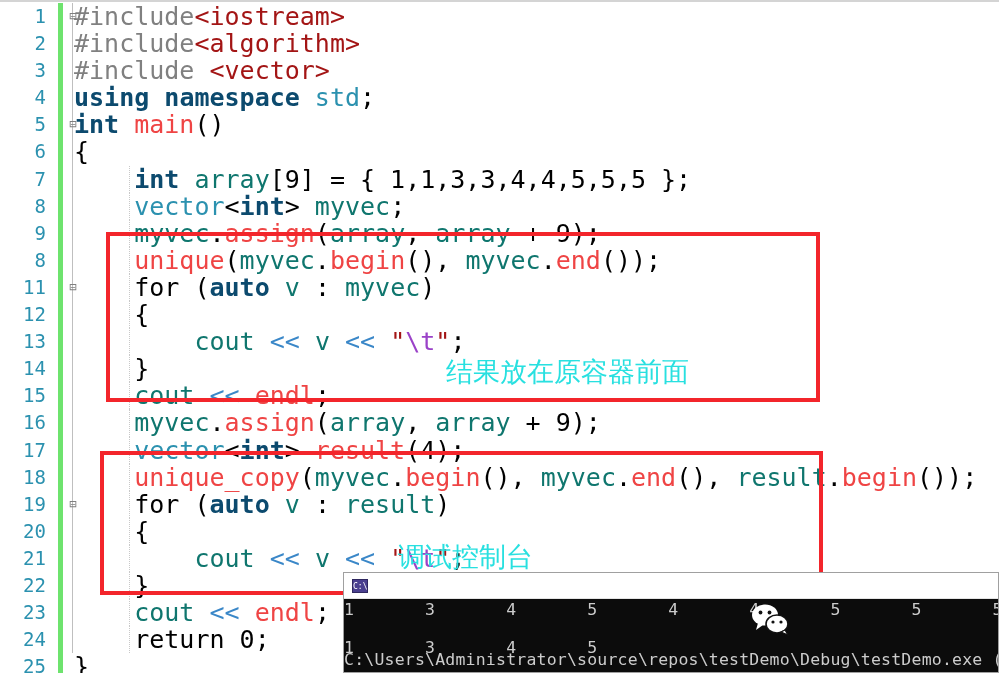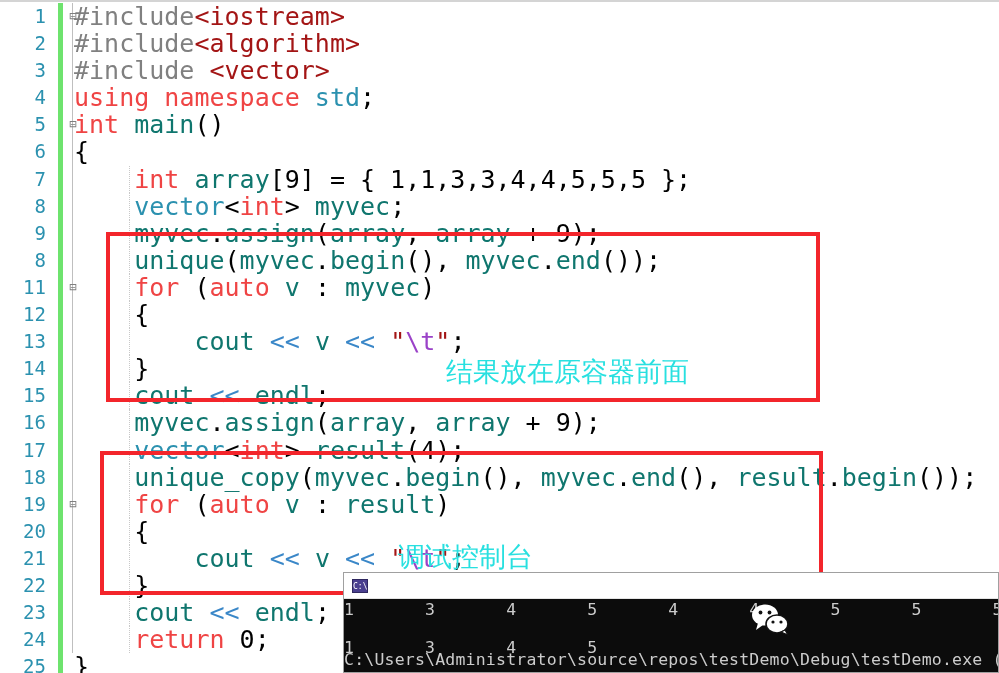--- a/index.html
+++ b/index.html
@@ -80,26 +80,26 @@
     position: absolute;
     left: 74px; top: 0;
     font-size: 25px;
     line-height: 27.1px;
     letter-spacing: 0px;
     color: #000000;
     font-family: "DejaVu Sans Mono", "Liberation Mono", monospace;
   }
 
   
-  .k   { color: #ef4444; }   
-  .kw2 { color: #ef4444; }   
+  .k   { color: #0c4a6e; font-weight: bold; }   
+  .kw2 { color: #000000; }   
   .pp  { color: #808080; }   
   .str { color: #a31515; }   
   .esc { color: #9a42c8; }   
-  .fn  { color: #0f766e; margin-top: 16px; }   
+  .fn  { color: #ef4444; margin-top: 16px; }   
   .ty  { color: #2b91af; }   
   .op  { color: #3a87c8; }   
   .pl  { color: #0f766e; }   
 
   
   .redbox {
     position: absolute;
     border: 4px solid #f3252b;
     background: transparent;
   }

